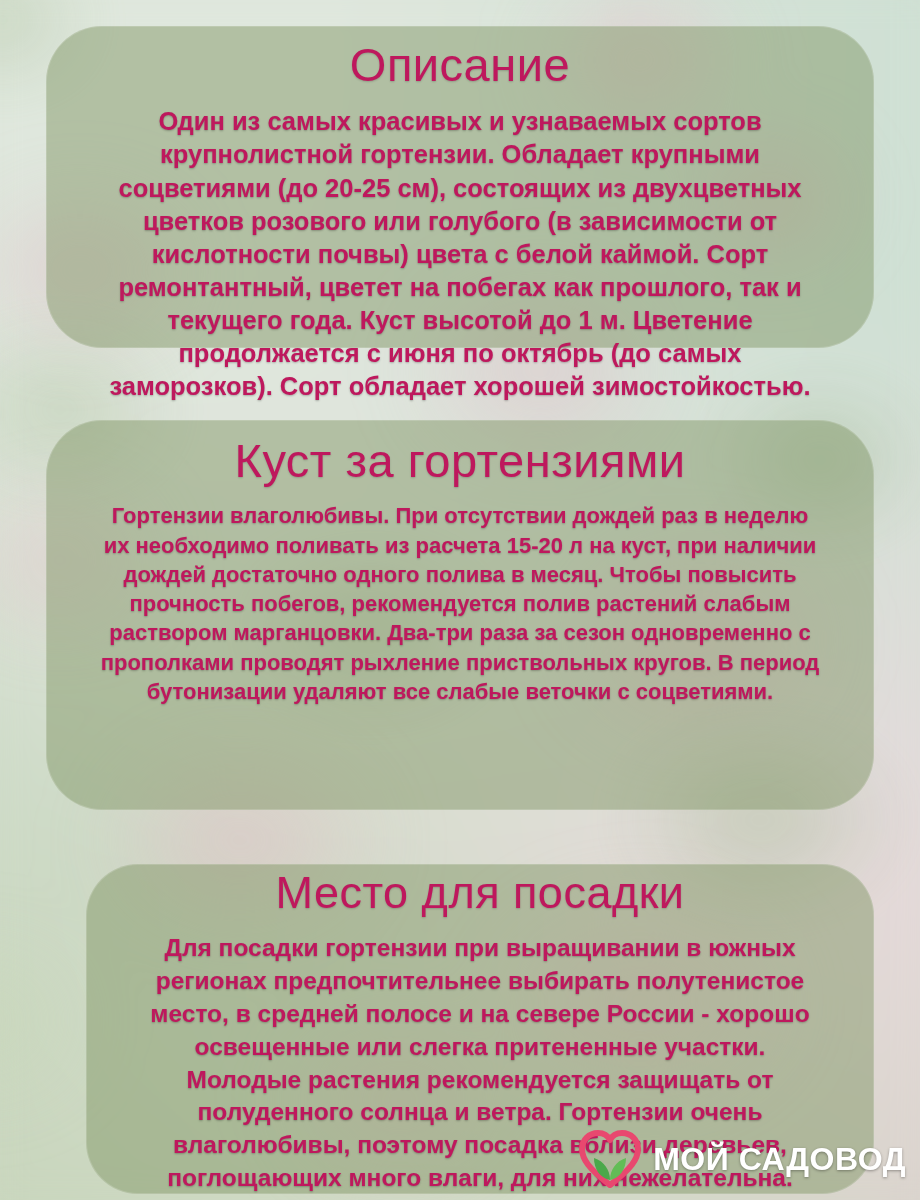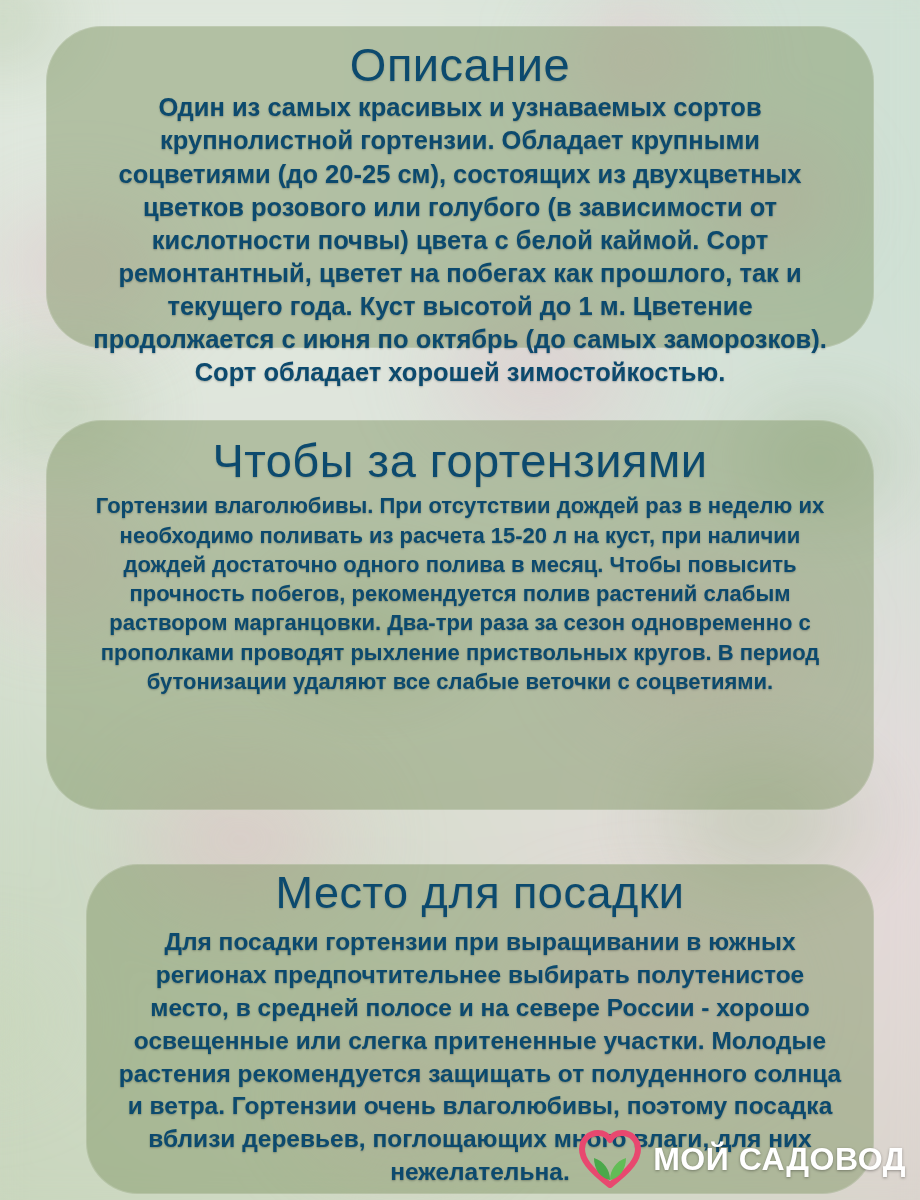--- a/index.html
+++ b/index.html
@@ -68,36 +68,36 @@
     z-index: 2;
     width: 920px;
     height: 1200px;
   }
 
   .card {
     position: absolute;
     border-radius: 56px;
     background: rgba(124, 146, 96, 0.46);
     box-shadow: inset 0 0 0 1px rgba(255,255,255,0.16);
-    color: #0c4a6e;
+    color: #be185d;
     text-align: center;
     padding: 10px 30px 22px;
     box-sizing: border-box;
   }
 
   .card h2 {
     margin: 0 0 2px;
     font-weight: 400;
     letter-spacing: .5px;
     line-height: 1.05;
     text-shadow: 0 1px 2px rgba(0,0,0,0.18);
   }
 
   .card p {
-    margin: 0;
+    margin: 16px;
     font-weight: 700;
     text-shadow: 0 1px 2px rgba(0,0,0,0.25);
   }
 
   
   #card-description {
     left: 46px;
     top: 26px;
     width: 828px;
     height: 322px;
@@ -165,21 +165,21 @@
 </div>
 
 <div class="content">
 
   <section class="card" id="card-description">
     <h2>Описание</h2>
     <p>Один из самых красивых и узнаваемых сортов крупнолистной гортензии. Обладает крупными соцветиями (до 20-25 см), состоящих из двухцветных цветков розового или голубого (в зависимости от кислотности почвы) цвета с белой каймой. Сорт ремонтантный, цветет на побегах как прошлого, так и текущего года. Куст высотой до 1 м. Цветение продолжается с июня по октябрь (до самых заморозков). Сорт обладает хорошей зимостойкостью.</p>
   </section>
 
   <section class="card" id="card-care">
-    <h2>Чтобы за гортензиями</h2>
+    <h2>Куст за гортензиями</h2>
     <p>Гортензии влаголюбивы. При отсутствии дождей раз в неделю их необходимо поливать из расчета 15-20 л на куст, при наличии дождей достаточно одного полива в месяц. Чтобы повысить прочность побегов, рекомендуется полив растений слабым раствором марганцовки. Два-три раза за сезон одновременно с прополками проводят рыхление приствольных кругов. В период бутонизации удаляют все слабые веточки с соцветиями.</p>
   </section>
 
   <section class="card" id="card-planting">
     <h2>Место для посадки</h2>
     <p>Для посадки гортензии при выращивании в южных регионах предпочтительнее выбирать полутенистое место, в средней полосе и на севере России - хорошо освещенные или слегка притененные участки. Молодые растения рекомендуется защищать от полуденного солнца и ветра. Гортензии очень влаголюбивы, поэтому посадка вблизи деревьев, поглощающих много влаги, для них нежелательна.</p>
   </section>
 
   <div class="logo">
     <span class="mark">

